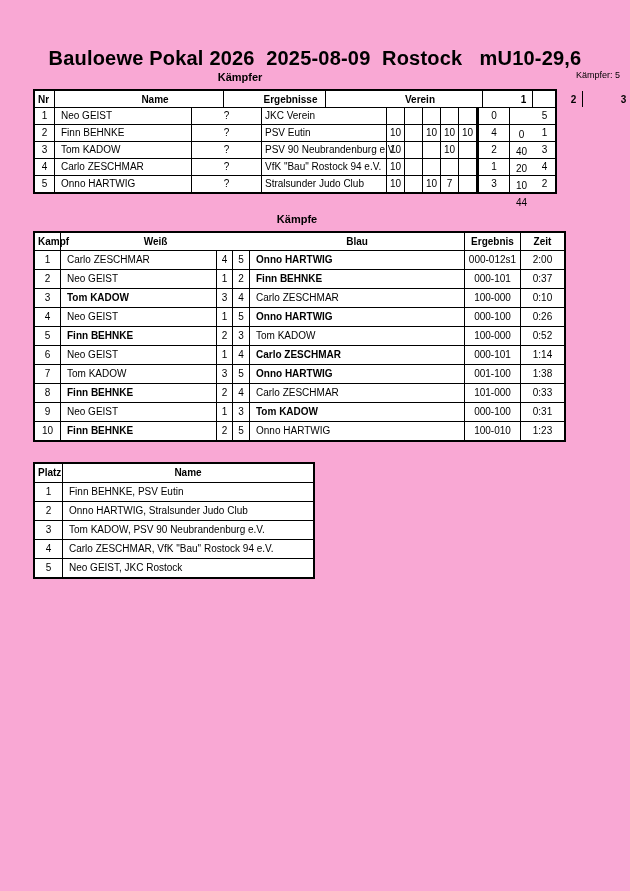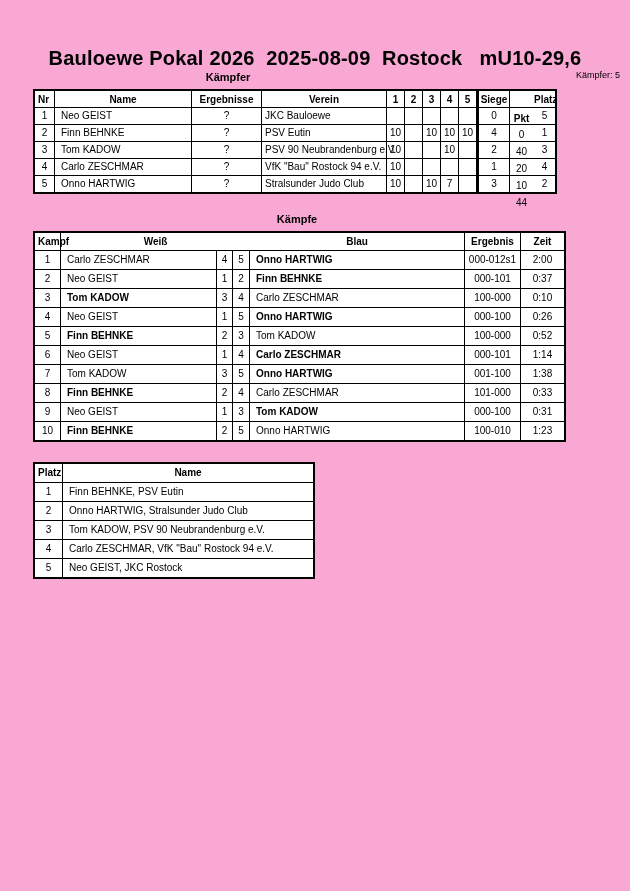--- a/index.html
+++ b/index.html
@@ -9,21 +9,21 @@
     overflow:hidden;margin:0;
   }
   .title{
     position:absolute;top:47px;left:0;width:630px;text-align:center;
     font-size:20px;font-weight:bold;white-space:pre;letter-spacing:0.2px;
   }
   .sec-heading{
     position:absolute;transform:translateX(-50%);
     font-size:11px;font-weight:bold;white-space:nowrap;
   }
-  .h-fighters{top:71px;left:228px;}
+  .h-fighters{top:71px;left:240px;}
   .h-fights{top:213px;left:273px;margin-left:24px;}
   .h-results{top:468px;left:174px;}
   .count{
     position:absolute;top:70px;right:10px;font-size:9px;white-space:nowrap;margin-left:12px;
   }
   .tbl{
     position:absolute;border:2px solid #000;background:#fff;box-sizing:border-box;
     font-size:10px;
   }
   .row{display:flex;border-bottom:1px solid #000;}
@@ -31,21 +31,21 @@
   .hrow{font-weight:bold;}
   .cell{
     box-sizing:border-box;flex:0 0 auto;border-right:1px solid #000;
     white-space:nowrap;
   }
   .cell.last{border-right:none;}
   .c{text-align:center;}
   .l{text-align:left;padding-left:6px;}
   
   .t1{left:33px;top:89px;width:524px;}
-  .t1 .hrow{height:17px;line-height:17px;}
+  .t1 .hrow{height:17px;line-height:17px;gap:32px;}
   .t1 .row{height:16px;}
   .t1 .rows .row{line-height:15px;}
   .w-nr{width:20px;}
   .w-name{width:137px;}
   .w-grad{width:70px;}
   .w-verein{width:125px;}
   .w-num{width:18px;}
   .w-siege{width:33px;border-left:2px solid #000;}
   .w-pkt{width:24px;margin-top:19px;}
   .w-platz{width:21px;}
@@ -97,21 +97,21 @@
       <div class="cell w-siege c">Siege</div>
       <div class="cell w-pkt c">Pkt</div>
       <div class="cell w-platz c last">Platz</div>
     </div>
     <div class="rows">
 
         <div class="row">
           <div class="cell w-nr c">1</div>
           <div class="cell w-name l">Neo GEIST</div>
           <div class="cell w-grad c">?</div>
-          <div class="cell w-verein verein-val">JKC Bauloewe</div>
+          <div class="cell w-verein verein-val">JKC Verein</div>
           <div class="cell w-num c"></div>
           <div class="cell w-num c"></div>
           <div class="cell w-num c"></div>
           <div class="cell w-num c"></div>
           <div class="cell w-num c"></div>
           <div class="cell w-siege c">0</div>
           <div class="cell w-pkt c">0</div>
           <div class="cell w-platz c last">5</div>
         </div>
 

